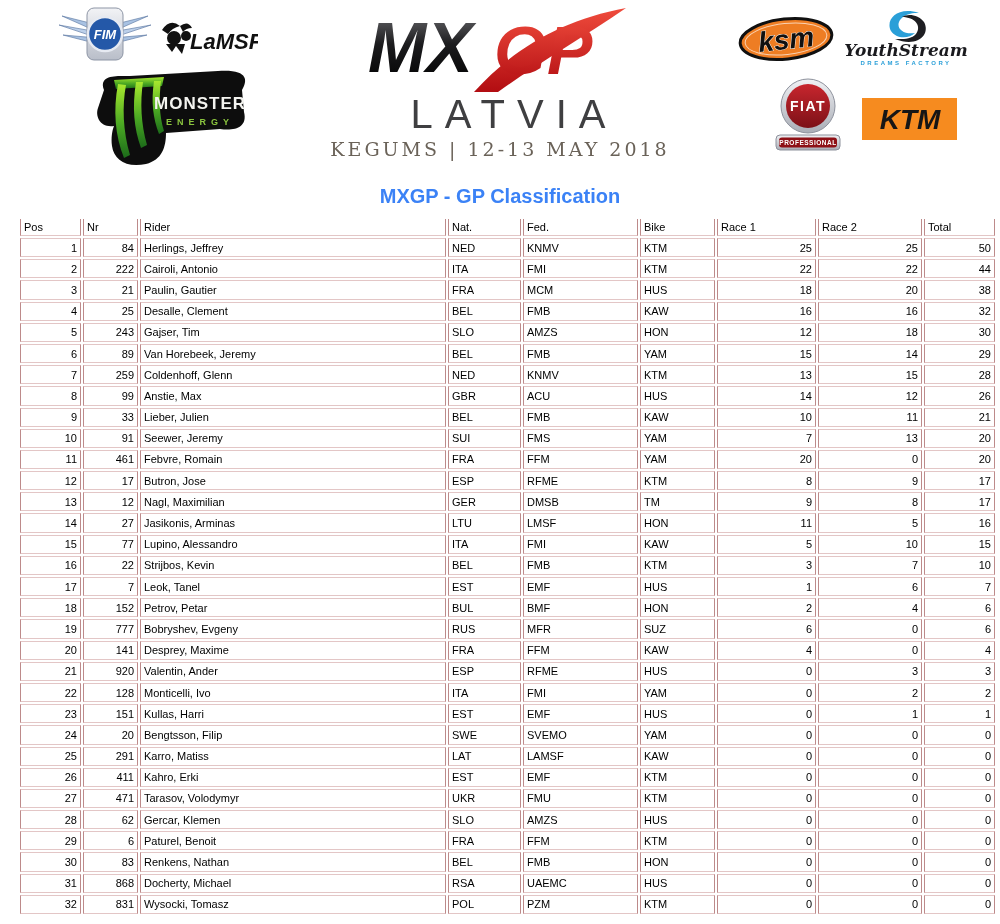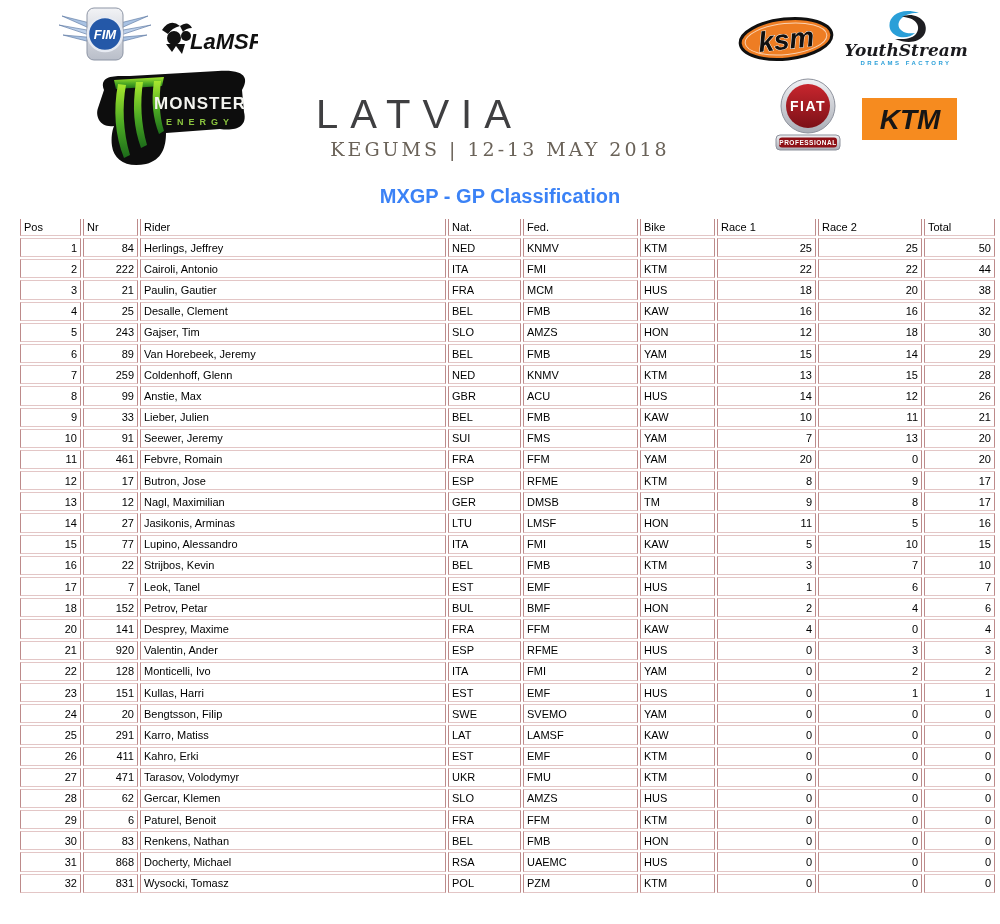--- a/index.html
+++ b/index.html
@@ -6,21 +6,21 @@
   body{width:1000px;height:924px;overflow:hidden;font-family:"Liberation Sans",sans-serif;color:#000;}
   .page{position:relative;width:1000px;height:924px;background:#fff;}
 
   
   header{position:relative;width:1000px;height:180px;}
   .logo{position:absolute;}
   .fim{left:58px;top:6px;}
   .lamsf{left:156px;top:16px;}
   .monster{left:68px;top:68px;}
   .mxgp{left:368px;top:6px;}
-  .latvia{left:316px;top:92px;width:340px;text-align:left;font-size:40px;letter-spacing:12px;color:#3f3f41;font-weight:400;}
+  .latvia{left:344px;top:92px;width:340px;text-align:center;font-size:40px;letter-spacing:12px;color:#3f3f41;font-weight:400;}
   .venue{left:330px;top:138px;width:340px;text-align:center;font-family:"DejaVu Serif",serif;font-size:19px;letter-spacing:3px;color:#6a6258;}
   .ksm{left:737px;top:13px;}
   .ys{left:845px;top:8px;}
   .fiat{left:772px;top:78px;}
   .ktm{left:862px;top:98px;}
 
   
   h1.title{margin:0;position:absolute;left:0;top:185px;width:1000px;text-align:center;
     font-size:20px;font-weight:bold;color:#3b82f6;}
 
@@ -87,20 +87,38 @@
                  C98,79 94,92 78,96 C58,100 46,92 44,78 C43,70 44,63 46,58 C32,60 27,48 30,40 Z" fill="#0d0d0d"></path>
         <path d="M46,12 L96,9 L94,18 L48,21 Z" fill="url(#claw)"></path>
         <path d="M50,16 C45,42 47,68 56,90 L62,87 C55,63 54,38 58,17 Z" fill="url(#claw)"></path>
         <path d="M68,14 C64,40 66,60 73,80 L79,77 C73,56 72,34 75,14 Z" fill="url(#claw)"></path>
         <path d="M86,13 C83,34 85,50 91,66 L96,63 C91,47 91,30 93,13 Z" fill="url(#claw)"></path>
         <text x="132" y="41" text-anchor="middle" font-family="Liberation Sans, sans-serif" font-size="17" font-weight="bold" fill="#f4f4f0" letter-spacing="1">MONSTER</text>
         <text x="132" y="57" text-anchor="middle" font-family="Liberation Sans, sans-serif" font-size="9" font-weight="bold" fill="#8bc53f" letter-spacing="5">ENERGY</text>
       </svg>
     </div>
 
+    <div class="logo mxgp">
+      <svg width="264" height="86" viewBox="0 0 264 86">
+        <defs>
+          <linearGradient id="mxg" x1="0" y1="0" x2="0" y2="1">
+            <stop offset="0" stop-color="#6e6e72"></stop>
+              <stop offset="0.45" stop-color="#1c1c1e"></stop>
+              <stop offset="1" stop-color="#000"></stop>
+          </linearGradient>
+          <linearGradient id="gpg" x1="0" y1="0" x2="0" y2="1">
+            <stop offset="0" stop-color="#ef4b3c"></stop>
+              <stop offset="1" stop-color="#b20d12"></stop>
+          </linearGradient>
+        </defs>
+        <text x="0" y="66" font-family="Liberation Sans, sans-serif" font-size="70" font-weight="bold" font-style="italic" fill="url(#mxg)">MX</text>
+        <path d="M106,86 C146,42 194,14 258,2 C214,32 166,60 130,86 Z" fill="url(#gpg)"></path>
+        <text x="126" y="68" font-family="Liberation Sans, sans-serif" font-size="68" font-weight="bold" font-style="italic" fill="url(#gpg)">GP</text>
+      </svg>
+    </div>
 
     <div class="logo latvia">LATVIA</div>
     <div class="logo venue">KEGUMS | 12-13 MAY 2018</div>
 
     <div class="logo ksm">
       <svg width="98" height="52" viewBox="0 0 98 52">
         <g transform="rotate(-6 49 26)">
           <ellipse cx="49" cy="26" rx="46" ry="20" fill="#ee7d23" stroke="#101010" stroke-width="3"></ellipse>
           <ellipse cx="49" cy="26" rx="41" ry="15.5" fill="none" stroke="#ffffff" stroke-width="1" opacity="0.65"></ellipse>
           <text x="49" y="36" text-anchor="middle" font-family="Liberation Sans, sans-serif" font-size="28" font-weight="bold" font-style="italic" fill="#101010" stroke="#ffffff" stroke-width="0.8" paint-order="stroke">ksm</text>
@@ -367,20 +385,31 @@
           <td class="al-right">152</td>
           <td class="al-left">Petrov, Petar</td>
           <td class="al-left">BUL</td>
           <td class="al-left">BMF</td>
           <td class="al-left">HON</td>
           <td class="al-right">2</td>
           <td class="al-right">4</td>
           <td class="al-right">6</td>
         </tr>
         <tr>
+          <td class="al-right">19</td>
+          <td class="al-right">777</td>
+          <td class="al-left">Bobryshev, Evgeny</td>
+          <td class="al-left">RUS</td>
+          <td class="al-left">MFR</td>
+          <td class="al-left">SUZ</td>
+          <td class="al-right">6</td>
+          <td class="al-right">0</td>
+          <td class="al-right">6</td>
+        </tr>
+        <tr>
           <td class="al-right">20</td>
           <td class="al-right">141</td>
           <td class="al-left">Desprey, Maxime</td>
           <td class="al-left">FRA</td>
           <td class="al-left">FFM</td>
           <td class="al-left">KAW</td>
           <td class="al-right">4</td>
           <td class="al-right">0</td>
           <td class="al-right">4</td>
         </tr>

